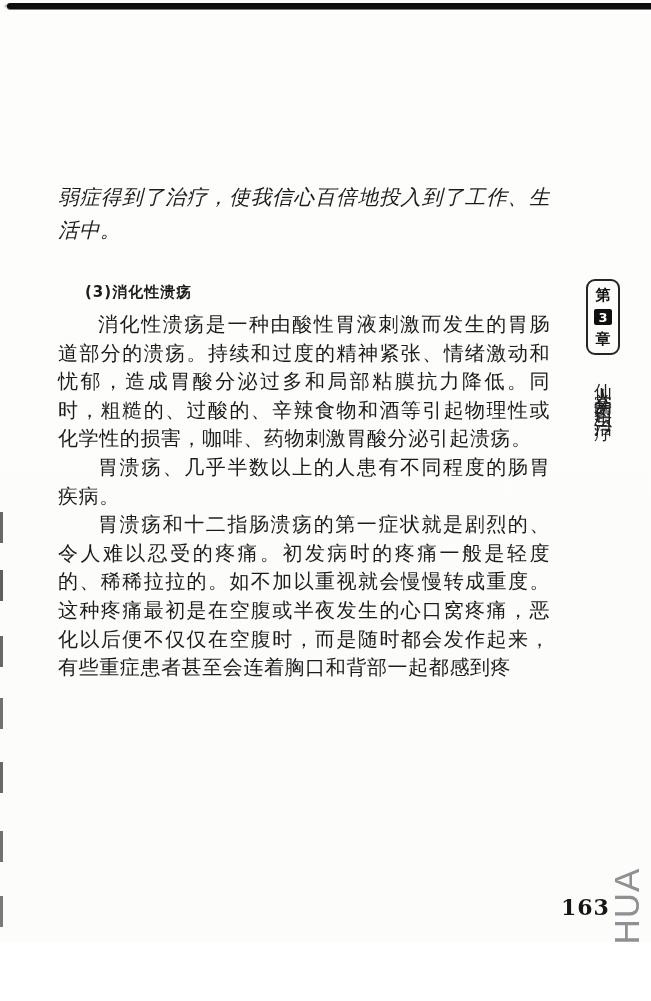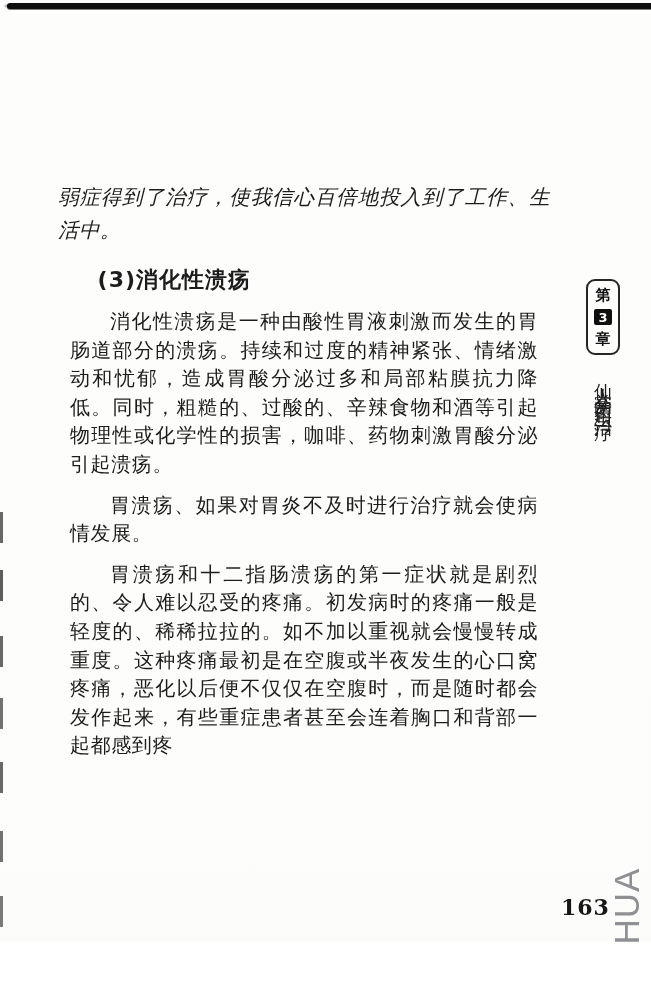--- a/index.html
+++ b/index.html
@@ -41,31 +41,31 @@
   .testimonial {
     font-size: 20.5px;
     line-height: 33px;
     font-style: italic;              
     letter-spacing: 0.5px;
     margin: 0;
   }
   .indent { text-indent: 2em; }
 
   .section-heading {
-    margin: 17px 0 2px 0;
+    margin: 30px 0 2px 0;
     text-indent: 1.8em;
-    font-size: 22px;
+    font-size: 15px;
     line-height: 31px;
     font-weight: 700;
     font-style: normal;
     letter-spacing: 1px;
     font-family: "DejaVu Sans", "Liberation Sans", sans-serif;
   }
   .body-para {
-    margin: 12px;
+    margin: 0;
     font-size: 20px;
     line-height: 28.6px;
     letter-spacing: 0.6px;
   }
 
   
   .chapter-badge {
     position: absolute; left: 586px; top: 279px;
     width: 30px; height: 72px;
     border: 2px solid #262626;
@@ -127,21 +127,21 @@
   <div class="stitch" style="top:831px; opacity:.8;"></div>
   <div class="stitch" style="top:896px; opacity:.75;"></div>
   <div class="stitch" style="top:963px; opacity:.8;"></div>
 
   <div class="text-block">
     <p class="testimonial">弱症得到了治疗，使我信心百倍地投入到了工作、生活中。</p>
 
     <h3 class="section-heading">(3)消化性溃疡</h3>
 
     <p class="body-para indent">消化性溃疡是一种由酸性胃液刺激而发生的胃肠道部分的溃疡。持续和过度的精神紧张、情绪激动和忧郁，造成胃酸分泌过多和局部粘膜抗力降低。同时，粗糙的、过酸的、辛辣食物和酒等引起物理性或化学性的损害，咖啡、药物刺激胃酸分泌引起溃疡。</p>
-    <p class="body-para indent">胃溃疡、如果对胃炎不及时进行治疗就会使病情发展。</p>
+    <p class="body-para indent">胃溃疡、几乎半数以上的人患有不同程度的肠胃疾病。</p>
     <p class="body-para indent">胃溃疡和十二指肠溃疡的第一症状就是剧烈的、令人难以忍受的疼痛。初发病时的疼痛一般是轻度的、稀稀拉拉的。如不加以重视就会慢慢转成重度。这种疼痛最初是在空腹或半夜发生的心口窝疼痛，恶化以后便不仅仅在空腹时，而是随时都会发作起来，有些重症患者甚至会连着胸口和背部一起都感到疼</p>
   </div>
 
   <div class="chapter-badge">
     <span>第</span>
     <span class="chapter-number">3</span>
     <span>章</span>
   </div>
   <div class="chapter-title">仙人掌的药用与治疗</div>
 

